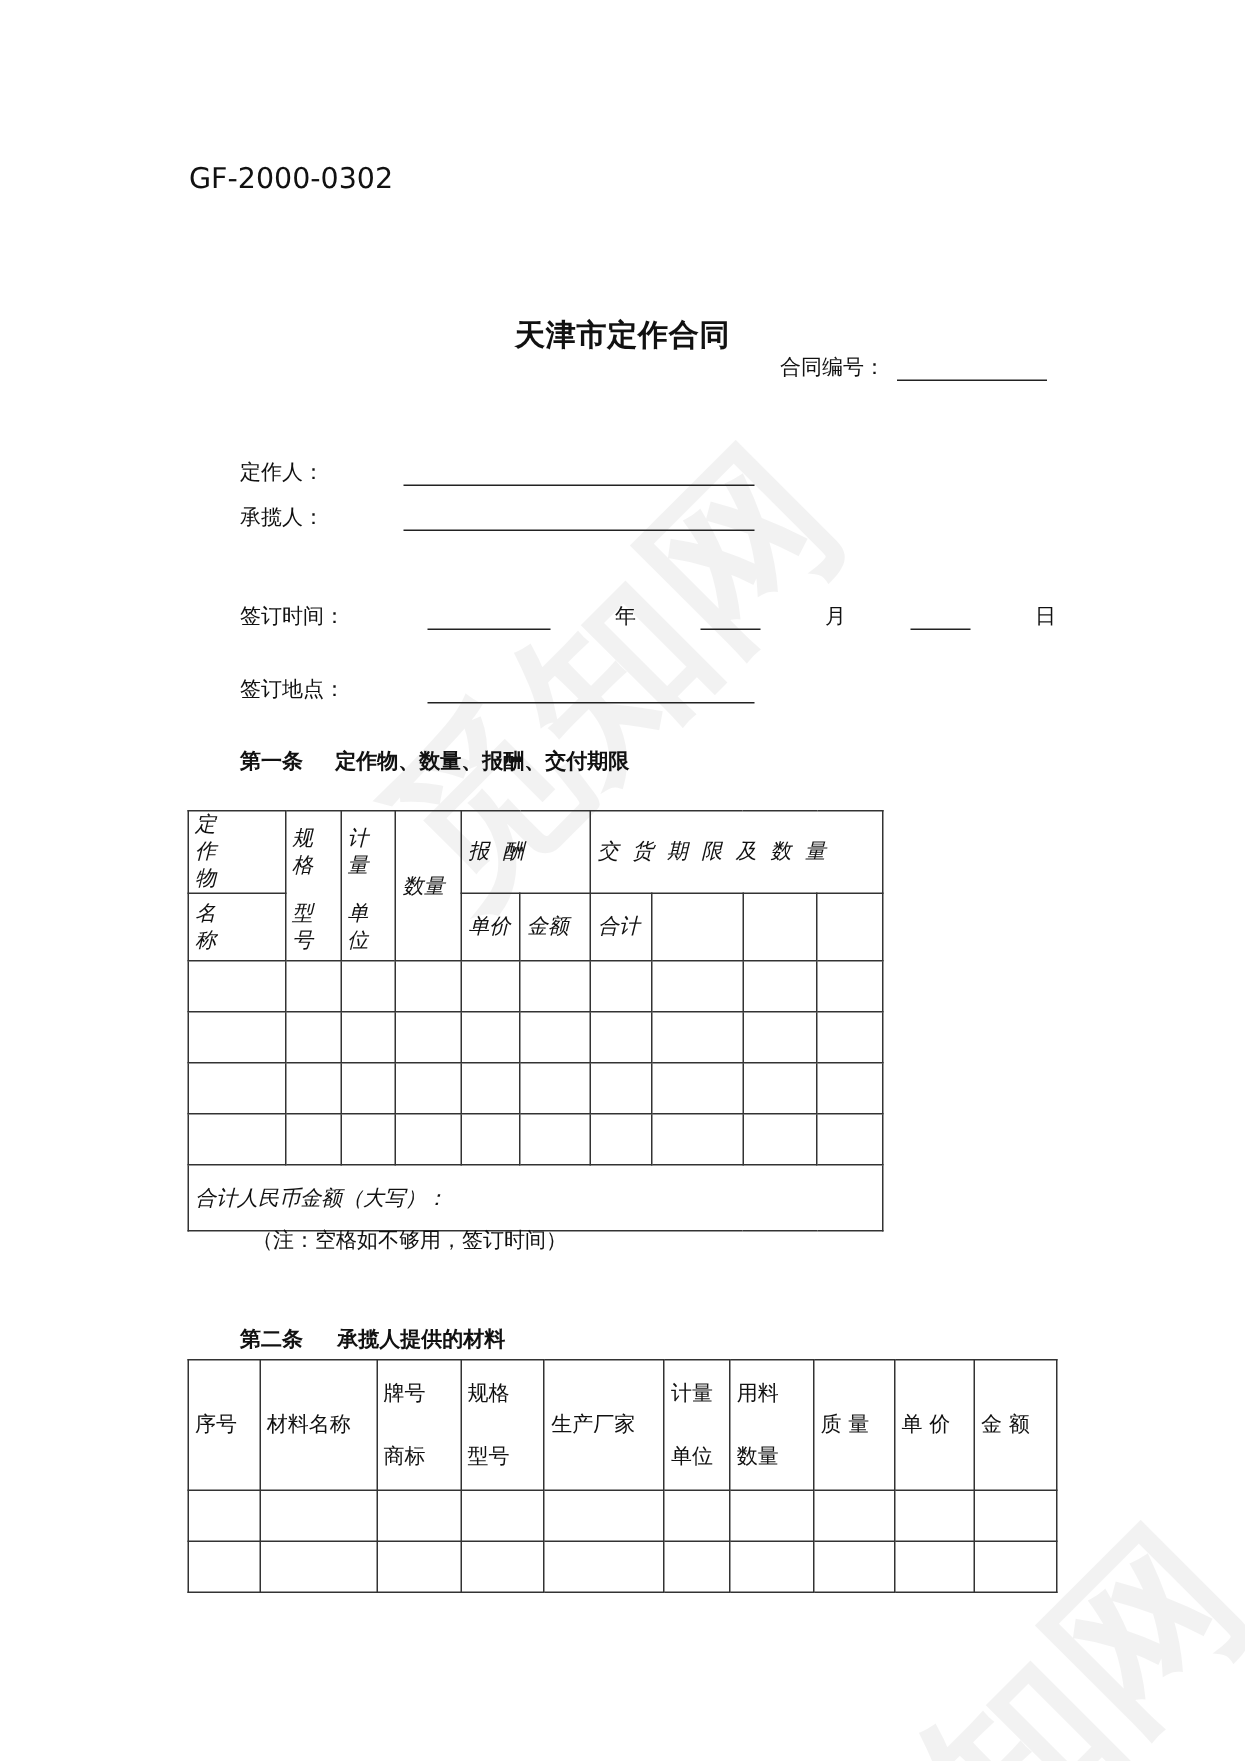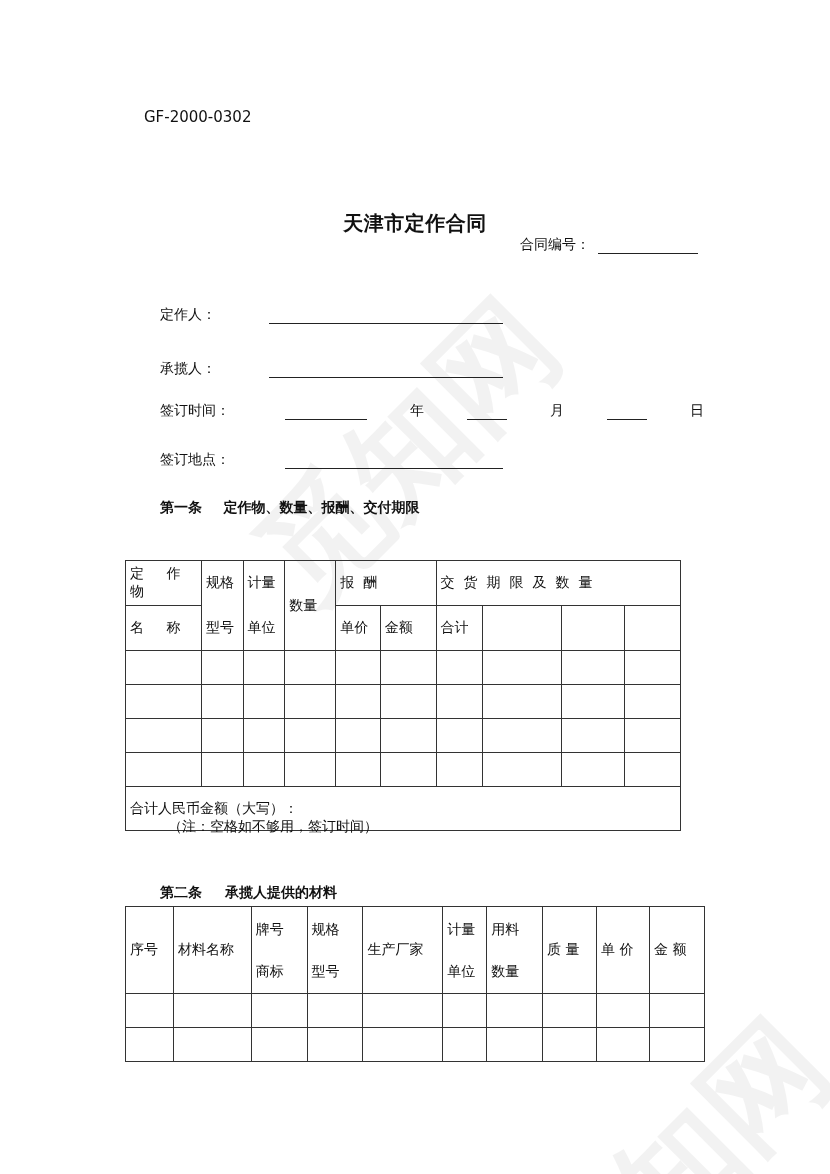--- a/index.html
+++ b/index.html
@@ -1,19 +1,19 @@
 <!DOCTYPE html>
 <html><head>
 <meta charset="utf-8">
 <style>
   html, body { margin: 0; padding: 0; background: #ffffff; }
   body { width: 830px; height: 1174px; position: relative; overflow: hidden;
          font-family: "DejaVu Sans", "Liberation Sans", sans-serif; color: #111; }
   .abs { position: absolute; }
-  .code { left: 126px; top: 108px; font-size: 15px; margin-left: 18px; }
+  .code { left: 126px; top: 108px; font-size: 19px; }
   .title { left: 0; width: 830px; top: 178px; text-align: center; font-size: 20px; font-weight: bold; letter-spacing: 0.5px; margin-top: 32px; }
   .contract-no { left: 520px; top: 236px; font-size: 14px; display: flex; align-items: flex-end; }
   .line { display: inline-block; border-bottom: 1px solid #222; height: 14px; vertical-align: bottom; }
   .field { left: 160px; font-size: 14px; display: flex; align-items: flex-end; white-space: nowrap; gap: 43px; }
   .section { left: 160px; font-size: 14px; font-weight: bold; }
   .section .num { margin-right: 18px; }
   table.grid { position: absolute; border-collapse: collapse; font-size: 14px; }
   table.grid td { border: 1px solid #333; padding: 0 4px; vertical-align: middle; box-sizing: border-box; }
   .spaced { letter-spacing: 9px; }
   .note { left: 168px; top: 818px; font-size: 14px; }
@@ -31,21 +31,21 @@
 
 <div class="abs contract-no">
   <span>合同编号：</span>
   <span class="line" style="width:100px; margin-left:8px;"></span>
 </div>
 
 <div class="abs field" style="top:306px;">
   <span>定作人：</span>
   <span class="line" style="width:234px; margin-left:10px;"></span>
 </div>
-<div class="abs field" style="top:360px;">
+<div class="abs field" style="top:336px;">
   <span>承揽人：</span>
   <span class="line" style="width:234px; margin-left:10px;"></span>
 </div>
 <div class="abs field" style="top:402px;">
   <span>签订时间：</span>
   <span class="line" style="width:82px; margin-left:12px;"></span>
   <span>年</span>
   <span class="line" style="width:40px;"></span>
   <span>月</span>
   <span class="line" style="width:40px;"></span>
@@ -54,21 +54,21 @@
 <div class="abs field" style="top:451px;">
   <span>签订地点：</span>
   <span class="line" style="width:218px; margin-left:12px;"></span>
 </div>
 
 <div class="abs section" style="top:499px;font-family:Liberation Serif, serif;">
   <span class="num">第一条</span>
   <span>定作物、数量、报酬、交付期限</span>
 </div>
 
-<table class="grid" style="left:125px; top:560px; width:556px;">
+<table class="grid" style="left:125px; top:540px; width:464px;font-style:italic;">
   <colgroup>
     <col style="width:79px">
       <col style="width:43px">
       <col style="width:43px">
       <col style="width:53px">
     <col style="width:46px">
       <col style="width:58px">
       <col style="width:48px">
       <col style="width:84px">
     <col style="width:67px">

